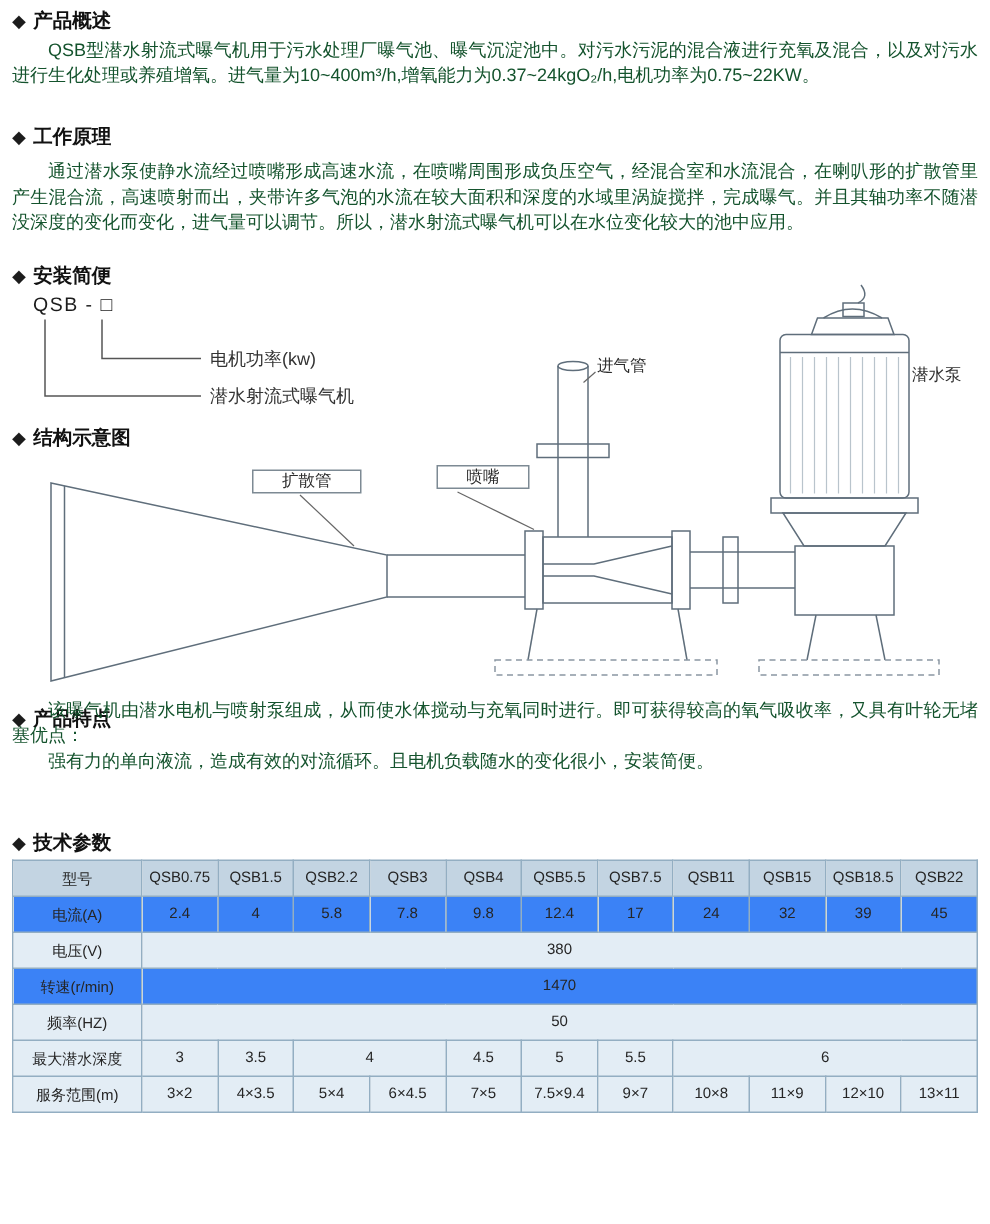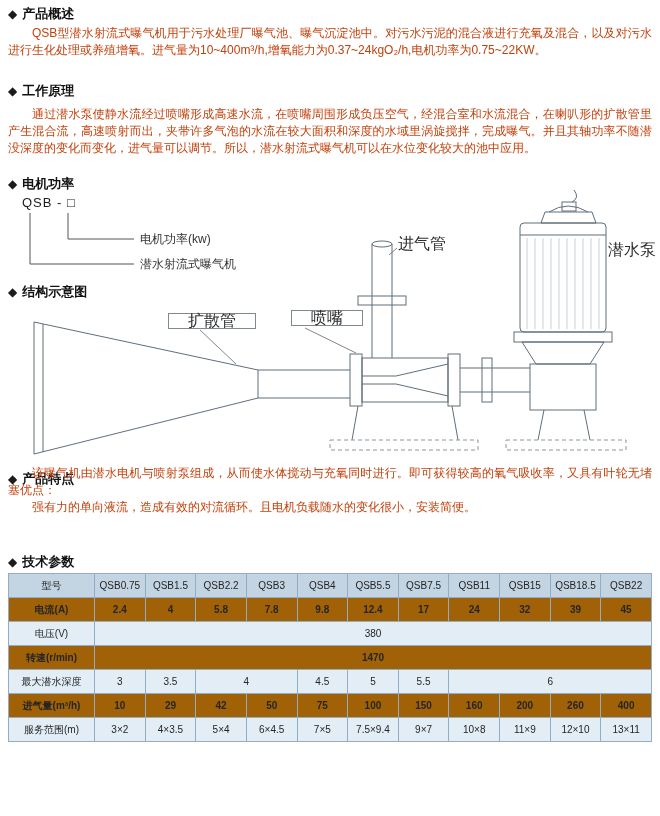--- a/index.html
+++ b/index.html
@@ -9,60 +9,60 @@
     background:#fff; overflow:hidden;
     font-family:"Liberation Sans","DejaVu Sans",sans-serif; color:#333;
   }
   .h {
     position:absolute; left:8px; font-size:13px; font-weight:bold; color:#111;
     display:flex; align-items:center; gap:5px; white-space:nowrap;
   }
   .h .dia { font-size:12px; color:#1c1c1c; line-height:1; }
   .para {
     position:absolute; left:8px; width:644px; font-size:12px; line-height:17px;
-    color:#c2410c; text-align:justify;
+    color:#14532d; text-align:justify;
   }
   .ind { text-indent:2em; }
   .model-code { position:absolute; left:22px; top:195px; font-size:13px; font-weight:normal; color:#1c1c1c; letter-spacing:1px; }
   .model-label { position:absolute; font-size:12px; color:#333; white-space:nowrap; }
-  .diag-label { position:absolute; font-size:16px; color:#2d2d2d; white-space:nowrap; line-height:14px; }
+  .diag-label { position:absolute; font-size:11px; color:#2d2d2d; white-space:nowrap; line-height:14px; }
   .boxed { border:1px solid #7d8a94; padding:0 19px; background:#fff; }
   svg.overlay { position:absolute; left:0; top:188px; }
   table.specs {
     position:absolute; left:8px; top:573px; width:644px;
     border-collapse:collapse; table-layout:fixed; font-size:10px; color:#252525;padding-left:48px;
   }
   table.specs td {
     border:1px solid #93aec2; text-align:center; vertical-align:middle;
     height:24px; padding:0 1px; overflow:hidden; white-space:nowrap;
   }
   tr.hdr td { background:#c3d4e2; }
   tr.r-light td { background:#e3edf5; }
-  tr.r-mid td { background:#a16207;font-weight:bold; }
+  tr.r-mid td { background:#3b82f6; }
 </style>
 </head>
 <body>
 
 <div class="page">
 
   <div class="h" style="top:5px">
     <span class="dia">◆</span>
     <span>产品概述</span>
   </div>
   <p class="para ind" style="top:25px">QSB型潜水射流式曝气机用于污水处理厂曝气池、曝气沉淀池中。对污水污泥的混合液进行充氧及混合，以及对污水进行生化处理或养殖增氧。进气量为10~400m³/h,增氧能力为0.37~24kgO₂/h,电机功率为0.75~22KW。</p>
 
   <div class="h" style="top:82px">
     <span class="dia">◆</span>
     <span>工作原理</span>
   </div>
   <p class="para ind" style="top:106px">通过潜水泵使静水流经过喷嘴形成高速水流，在喷嘴周围形成负压空气，经混合室和水流混合，在喇叭形的扩散管里产生混合流，高速喷射而出，夹带许多气泡的水流在较大面积和深度的水域里涡旋搅拌，完成曝气。并且其轴功率不随潜没深度的变化而变化，进气量可以调节。所以，潜水射流式曝气机可以在水位变化较大的池中应用。</p>
 
   <div class="h" style="top:175px">
     <span class="dia">◆</span>
-    <span>电机功率</span>
+    <span>安装简便</span>
   </div>
   <div class="model-code">QSB - □</div>
   <svg class="overlay" width="300" height="95" viewBox="0 0 300 95">
     <g stroke="#555" fill="none" stroke-width="1">
       <path d="M68,25 V51 H134"></path>
       <path d="M30,25 V76 H134"></path>
     </g>
   </svg>
   <div class="model-label" style="left:140px; top:231px">电机功率(kw)</div>
   <div class="model-label" style="left:140px; top:256px">潜水射流式曝气机</div>
@@ -201,42 +201,32 @@
         </tr>
         <tr class="r-light">
           <td>电压(V)</td>
           <td colspan="11">380</td>
         </tr>
         <tr class="r-mid">
           <td>转速(r/min)</td>
           <td colspan="11">1470</td>
         </tr>
         <tr class="r-light">
+          <td>频率(HZ)</td>
+          <td colspan="11">50</td>
+        </tr>
+        <tr class="r-light">
           <td>最大潜水深度</td>
           <td>3</td>
           <td>3.5</td>
           <td colspan="2">4</td>
           <td>4.5</td>
           <td>5</td>
           <td>5.5</td>
           <td colspan="4">6</td>
-        </tr>
-        <tr class="r-mid">
-          <td>进气量(m³/h)</td>
-          <td>10</td>
-          <td>29</td>
-          <td>42</td>
-          <td>50</td>
-          <td>75</td>
-          <td>100</td>
-          <td>150</td>
-          <td>160</td>
-          <td>200</td>
-          <td>260</td>
-          <td>400</td>
         </tr>
         <tr class="r-light">
           <td>服务范围(m)</td>
           <td>3×2</td>
           <td>4×3.5</td>
           <td>5×4</td>
           <td>6×4.5</td>
           <td>7×5</td>
           <td>7.5×9.4</td>
           <td>9×7</td>

